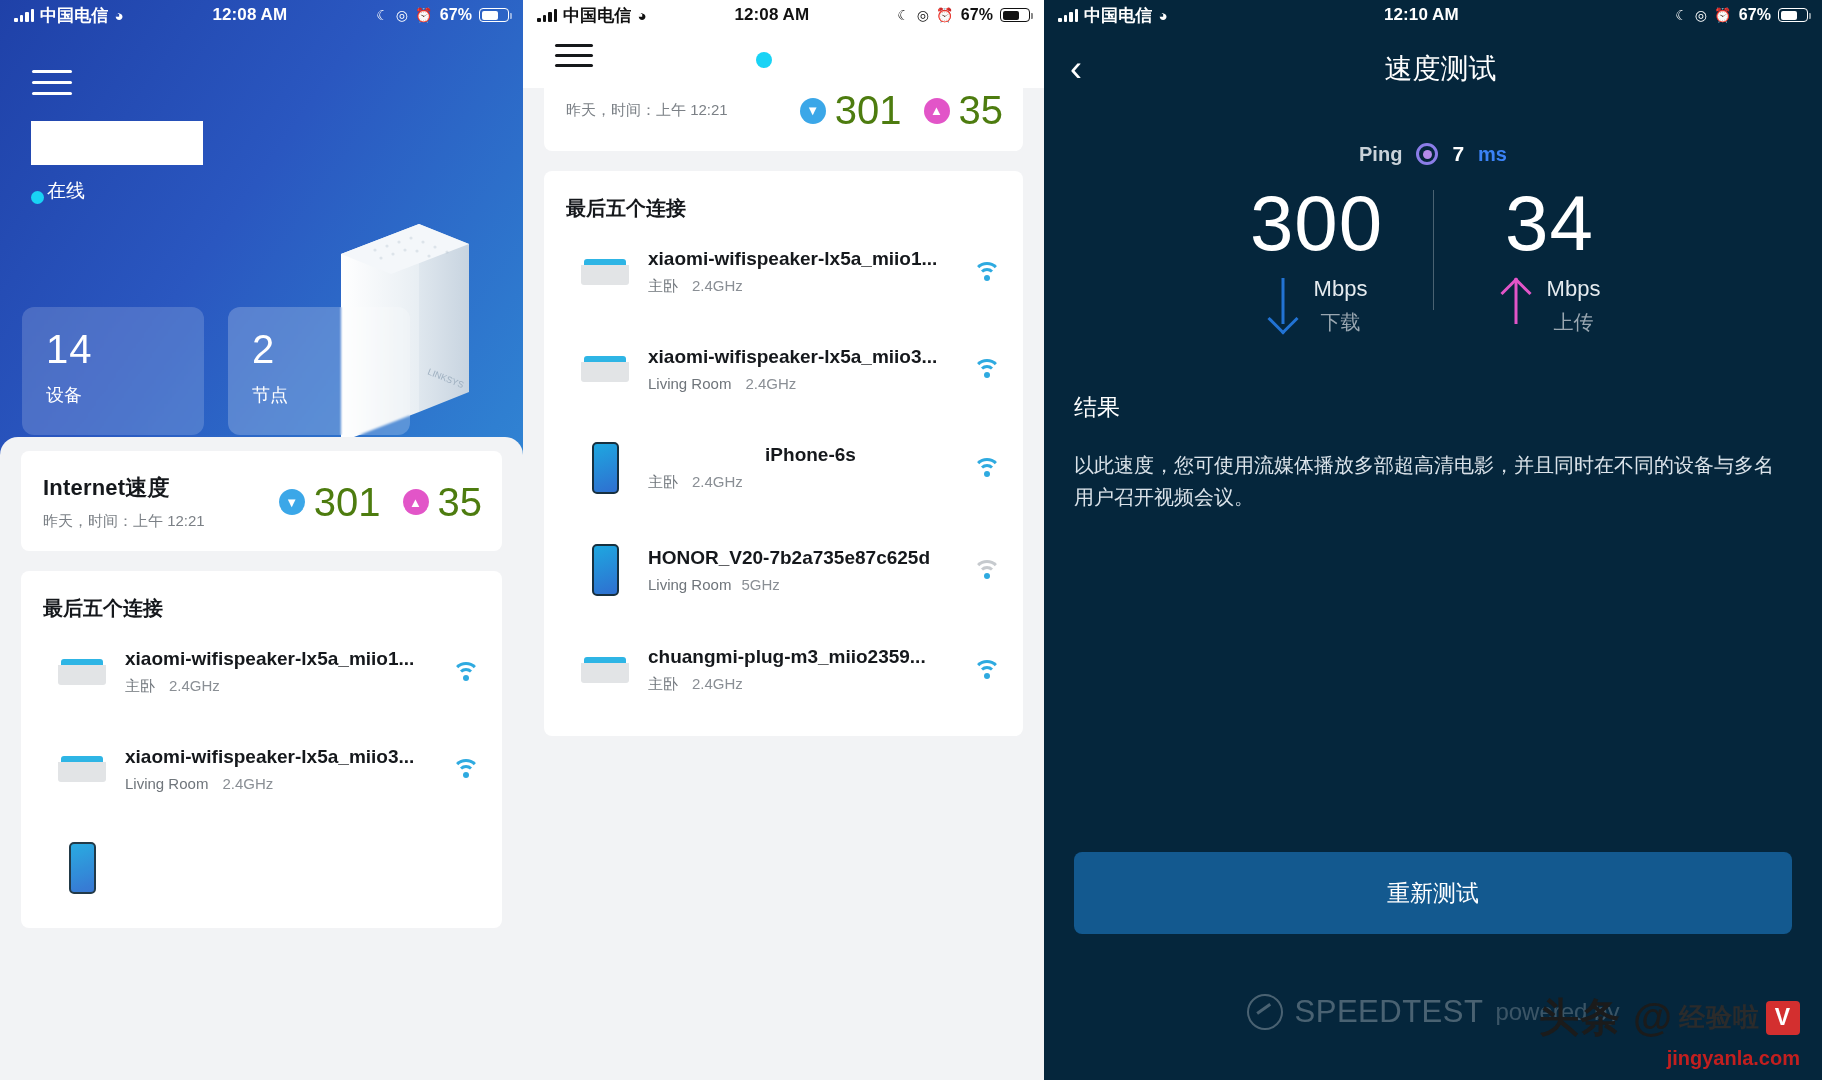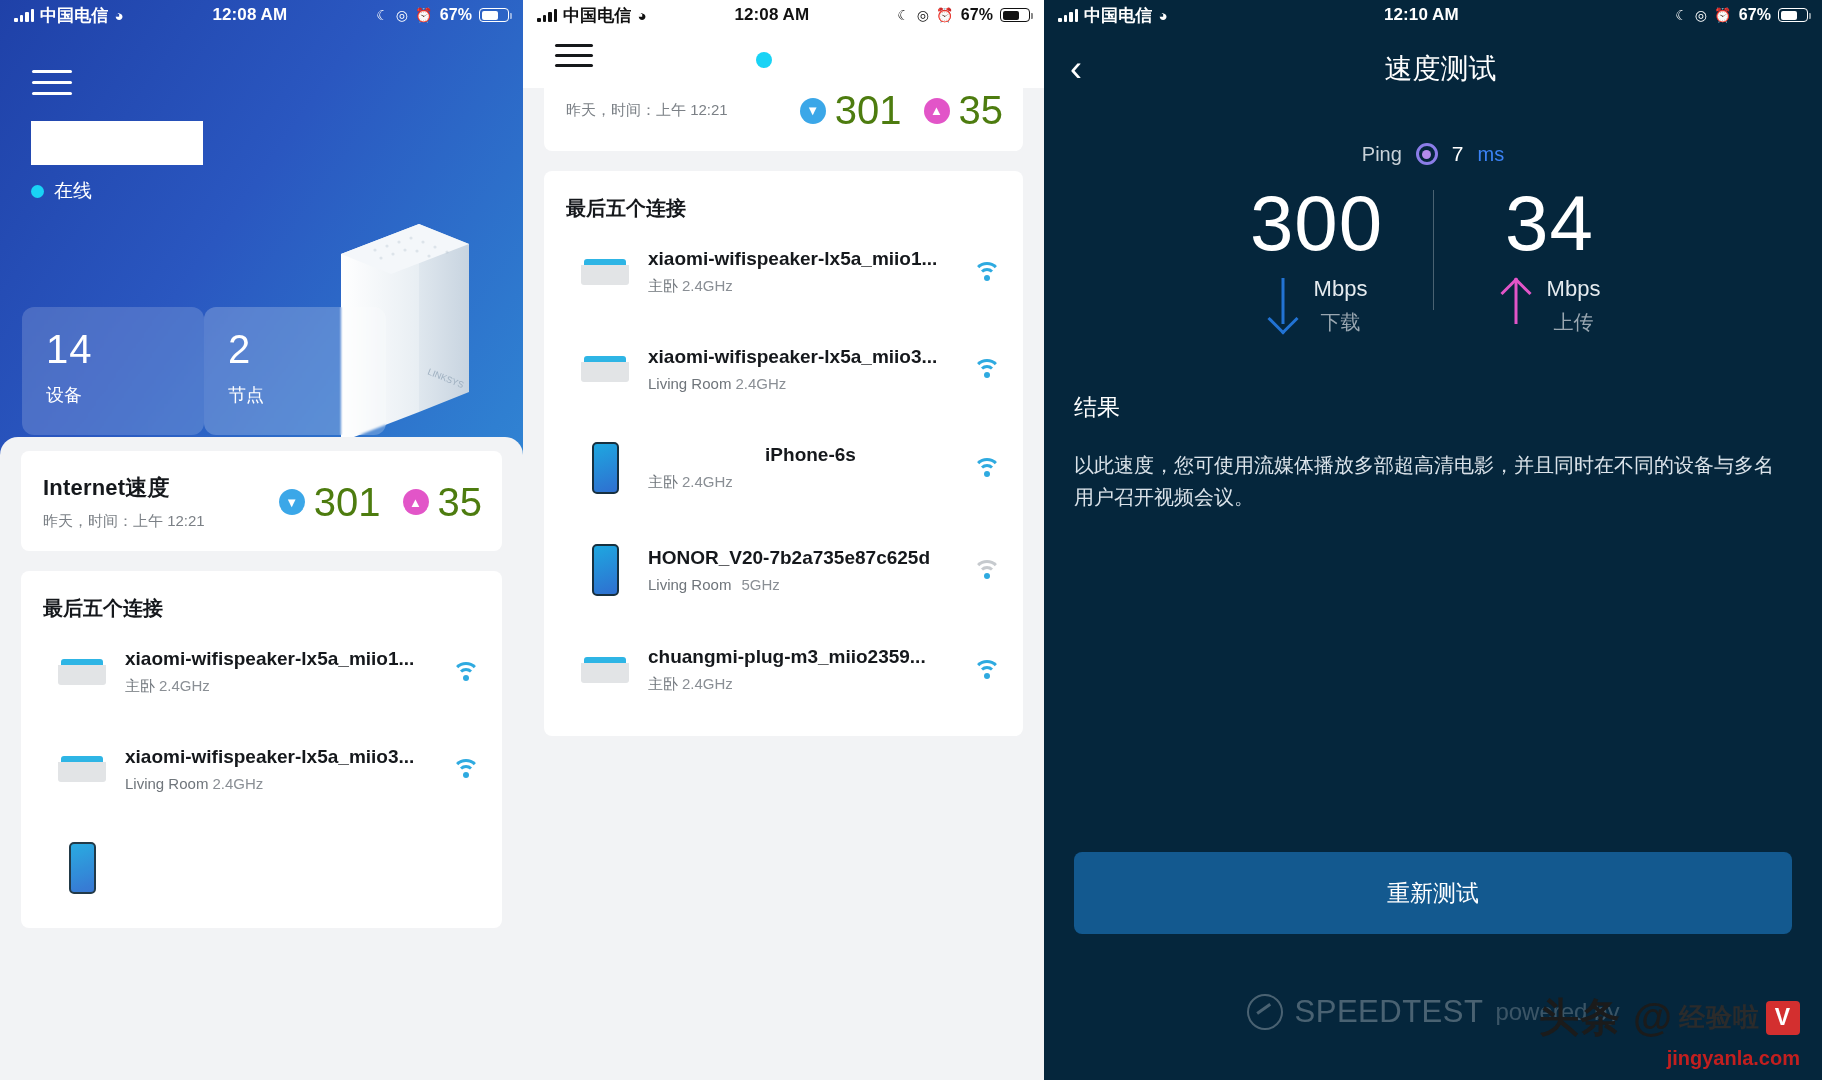--- a/index.html
+++ b/index.html
@@ -38,26 +38,26 @@
   .panel1 {
     width: 523px; height: 1080px; position: relative; overflow: hidden;
     background: linear-gradient(125deg, #1f41a8 0%, #2a57c0 30%, #2f7fd1 62%, #41a3e2 100%);
     color: #fff;
   }
   .p1-hero { position: relative; height: 462px; }
   .hamburger { position:absolute; left:32px; top:40px; width:40px; cursor:pointer; }
   .hamburger span { display:block; height:3px; background:#fff; border-radius:2px; margin-bottom:8px; }
   .hamburger span:last-child { margin-bottom:0; }
   .name-redact { position:absolute; left:31px; top:91px; width:172px; height:44px; background:#fff; }
-  .p1-online { position:absolute; left:31px; top:148px; display:flex; align-items:center; gap:10px; font-size:19px; }
+  .p1-online { position:absolute; left:31px; top:148px; display:flex; align-items:flex-end; gap:3px; font-size:19px; }
   .dot-online { width:13px;height:13px;border-radius:50%;background:#19d3f5; }
 
   .router-img { position:absolute; right:28px; top:186px; width:180px; height:230px; }
 
-  .stat-row { position:absolute; left:22px; top:277px; display:flex; gap:0; }
+  .stat-row { position:absolute; left:22px; top:277px; display:flex; gap:24px; }
   .stat-card {
     width:182px; height:128px; border-radius:12px;
     background: rgba(255,255,255,.17); padding: 22px 0 0 24px;
     backdrop-filter: blur(1px);
   }
   .stat-card.two { background: rgba(255,255,255,.22); }
   .stat-num { font-size:40px; font-weight:300; line-height:1; letter-spacing:1px; }
   .stat-lbl { font-size:18px; margin-top:14px; font-weight:400; }
 
   .p1-sheet {
@@ -74,21 +74,21 @@
   .sv .bubble { width:26px;height:26px;border-radius:50%; display:flex;align-items:center;justify-content:center;
     font-size:13px; color:#fff; }
   .sv .num { font-size:40px; font-weight:400; color:#4d7c0f; }
 
   .list-card { margin-top:20px; padding: 24px 20px 10px 22px; }
   .list-title { font-size:20px; font-weight:700; color:#15181c; }
   .dev-row { display:flex; align-items:center; padding: 26px 2px 24px 2px; }
   .dev-ico { width:74px; flex-shrink:0; display:flex; justify-content:center; }
   .dev-mid { flex:1; min-width:0; padding-left:6px; }
   .dev-name { font-size:19px; font-weight:700; color:#15181c; white-space:nowrap; overflow:hidden; text-overflow:clip; }
-  .dev-sub { margin-top:7px; font-size:15px; color:#8a8f95; display:flex; gap:4px; }
+  .dev-sub { margin-top:7px; font-size:15px; color:#8a8f95; display:flex; gap:14px; }
   .dev-sub .room { color:#6f757b; }
 
   
   .puck { width:48px; height:26px; position:relative; }
   .puck .top { position:absolute; left:3px; top:0; right:3px; height:6px; background:#2eb5e5; border-radius:3px 3px 0 0; }
   .puck .body { position:absolute; left:0; top:6px; right:0; bottom:0; background:#e2e4e6; border-radius:0 0 3px 3px; }
   
   .phone { width:27px;height:52px;border-radius:5px; background:linear-gradient(160deg,#1ea7e0,#2f6fd0);
            border:2.5px solid #17303f; }
   
@@ -116,21 +116,21 @@
   .p2-nav .bluedot { position:absolute; left:233px; top:22px; width:16px;height:16px;border-radius:50%;background:#19d3f5; }
   .p2-body { padding: 0 21px; }
   .p2-speedcard { background:#fff; border-radius:0 0 8px 8px; padding: 0 20px 18px 22px; display:flex; align-items:center; }
   .p2-speedcard .t2 { font-size:15px; color:#7b8086; }
 
   
   .panel3 { flex:1; height:1080px; background:#05263c; color:#fff; position:relative; overflow:hidden; }
   .p3-nav { height:78px; display:flex; align-items:center; padding:0 26px; position:relative; }
   .p3-back { font-size:36px; font-weight:300; line-height:1; cursor:pointer; color:#fff; }
   .p3-title { position:absolute; left:0; right:0; text-align:center; font-size:28px; font-weight:400; pointer-events:none;padding-left:15px; }
-  .ping-row { display:flex; align-items:center; justify-content:center; gap:14px; margin-top:34px; font-size:20px; color:#c9d2d9; }
+  .ping-row { display:flex; align-items:center; justify-content:center; gap:14px; margin-top:34px; font-size:20px; color:#c9d2d9;font-weight:bold; }
   .ping-ring { width:22px;height:22px;border-radius:50%;border:3px solid #8b7de8; display:flex;align-items:center;justify-content:center;}
   .ping-ring em { width:9px;height:9px;border-radius:50%;background:#b48bea;display:block; }
   .ping-val { color:#fff; font-size:21px; }
   .ping-unit { color:#3b82f6; font-size:20px; }
 
   .gauge { display:flex; justify-content:center; align-items:flex-start; margin-top:18px; position:relative; }
   .gauge .col { width:232px; text-align:center; }
   .gauge .big { font-size:78px; font-weight:300; line-height:1; letter-spacing:1px; }
   .gauge .divider { width:1px; background:rgba(255,255,255,.28); height:120px; margin-top:6px; }
   .unit-row { display:flex; align-items:center; justify-content:center; gap:14px; margin-top:14px; }

